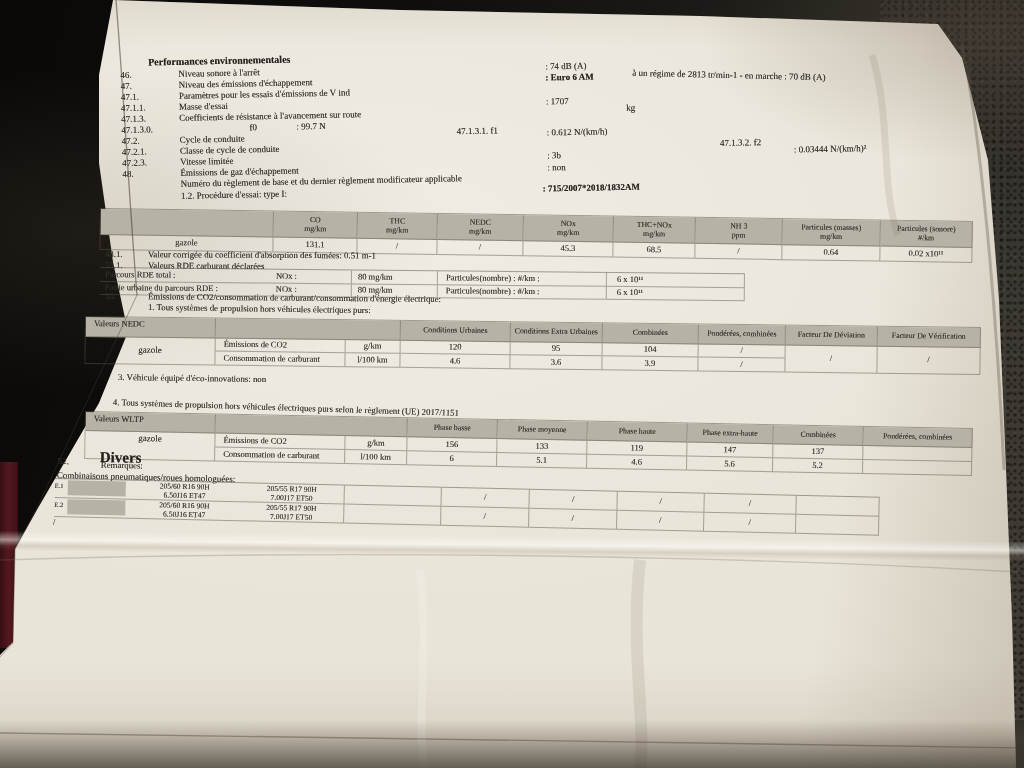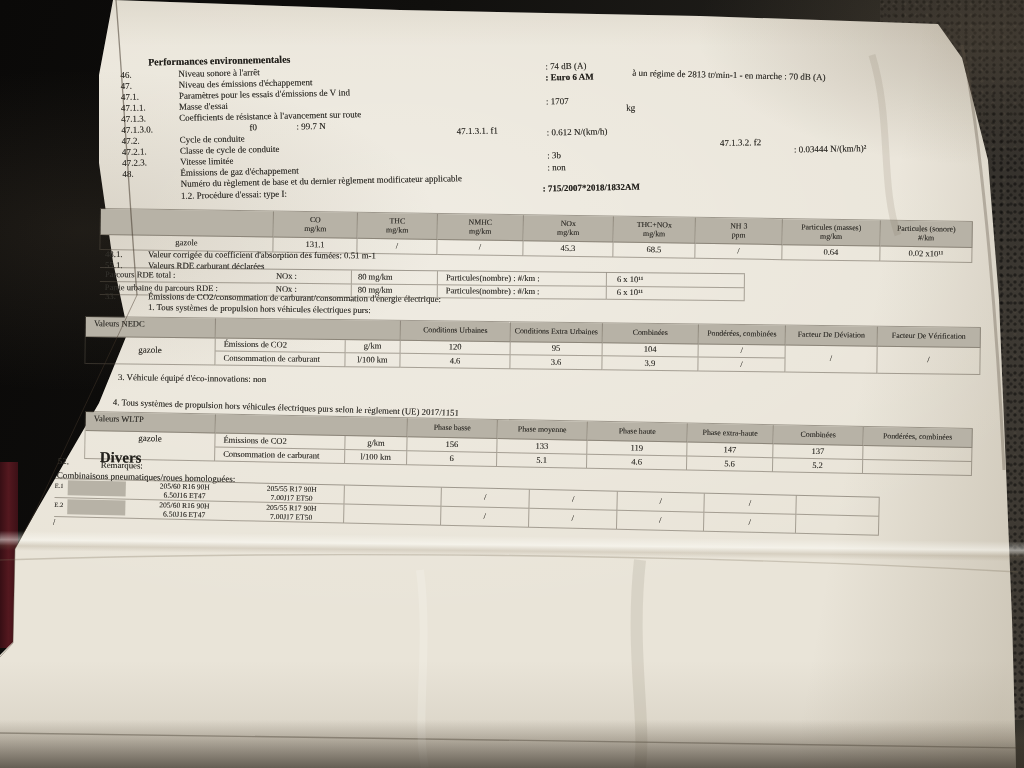--- a/index.html
+++ b/index.html
@@ -129,21 +129,21 @@
     <div class="c sh"></div>
     <div class="c sh hc">
         <span>CO</span>
         <span>mg/km</span>
       </div>
     <div class="c sh hc">
         <span>THC</span>
         <span>mg/km</span>
       </div>
     <div class="c sh hc">
-        <span>NMHC</span>
+        <span>NEDC</span>
         <span>mg/km</span>
       </div>
     <div class="c sh hc">
         <span>NOx</span>
         <span>mg/km</span>
       </div>
     <div class="c sh hc">
         <span>THC+NOx</span>
         <span>mg/km</span>
       </div>

